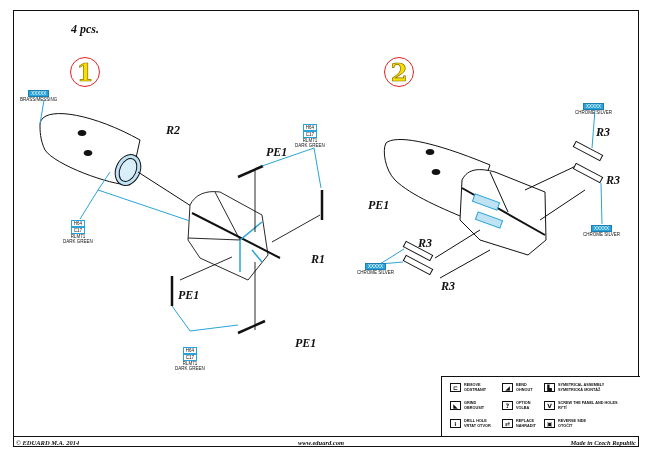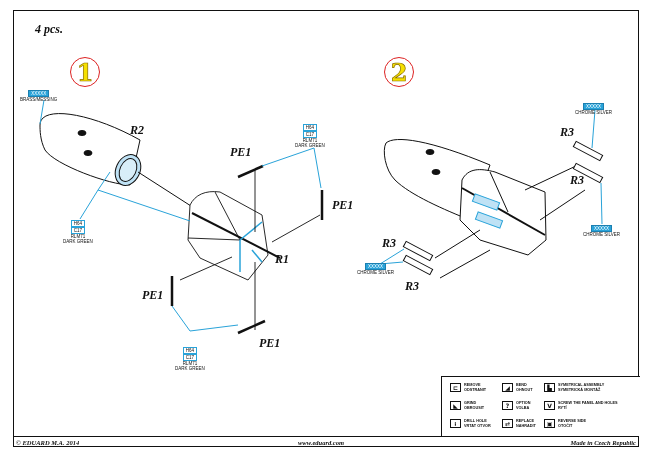--- a/index.html
+++ b/index.html
@@ -1,19 +1,19 @@
 <!DOCTYPE html>
 <html><head>
 <meta charset="utf-8">
 <style>
   html,body{margin:0;padding:0;background:#fff;}
   body{width:650px;height:459px;position:relative;overflow:hidden;font-family:"Liberation Serif",serif;}
   #sheet{position:absolute;left:13px;top:10px;width:626px;height:437px;border:1.5px solid #111;box-sizing:border-box;}
   .abs{position:absolute;}
-  .lbl{font-family:"Liberation Serif",serif;font-style:italic;font-weight:bold;color:#111;font-size:12px;}
+  .lbl{font-family:"Liberation Serif",serif;font-style:italic;font-weight:bold;color:#111;font-size:12px;margin-left:36px;}
   .qty{font-size:12px;}
   .step-circle{width:30px;height:30px;border:1.5px solid #d22;border-radius:50%;box-sizing:border-box;display:flex;align-items:center;justify-content:center;font-family:"DejaVu Serif",serif;font-weight:bold;font-size:24px;color:#f5e000;-webkit-text-stroke:0.7px #8a6d00;}
   .code{font-family:"Liberation Sans",sans-serif;font-size:4.5px;color:#111;text-align:center;line-height:5px;white-space:nowrap;}
   .code .box{display:inline-block;background:#29a3d9;color:#fff;padding:0 2px;font-size:4.5px;line-height:5px;border:0.5px solid #1b7fb0;}
   .code .box2{display:inline-block;border:0.6px solid #29a3d9;color:#111;padding:0 2px;font-size:4.5px;line-height:5px;background:#fff;}
   .code .stack{display:inline-flex;flex-direction:column;align-items:center;}
   #footer{position:absolute;left:13px;top:436px;width:626px;height:11px;border-top:1px solid #111;}
   .foot{font-family:"Liberation Serif",serif;font-style:italic;font-weight:bold;font-size:6.5px;color:#111;position:absolute;top:2px;white-space:nowrap;}
   #legend{position:absolute;left:441px;top:376px;width:198px;height:60px;border-left:1px solid #111;border-top:1px solid #111;background:#fff;}
   .leg-item{position:absolute;display:flex;align-items:center;gap:3px;}

